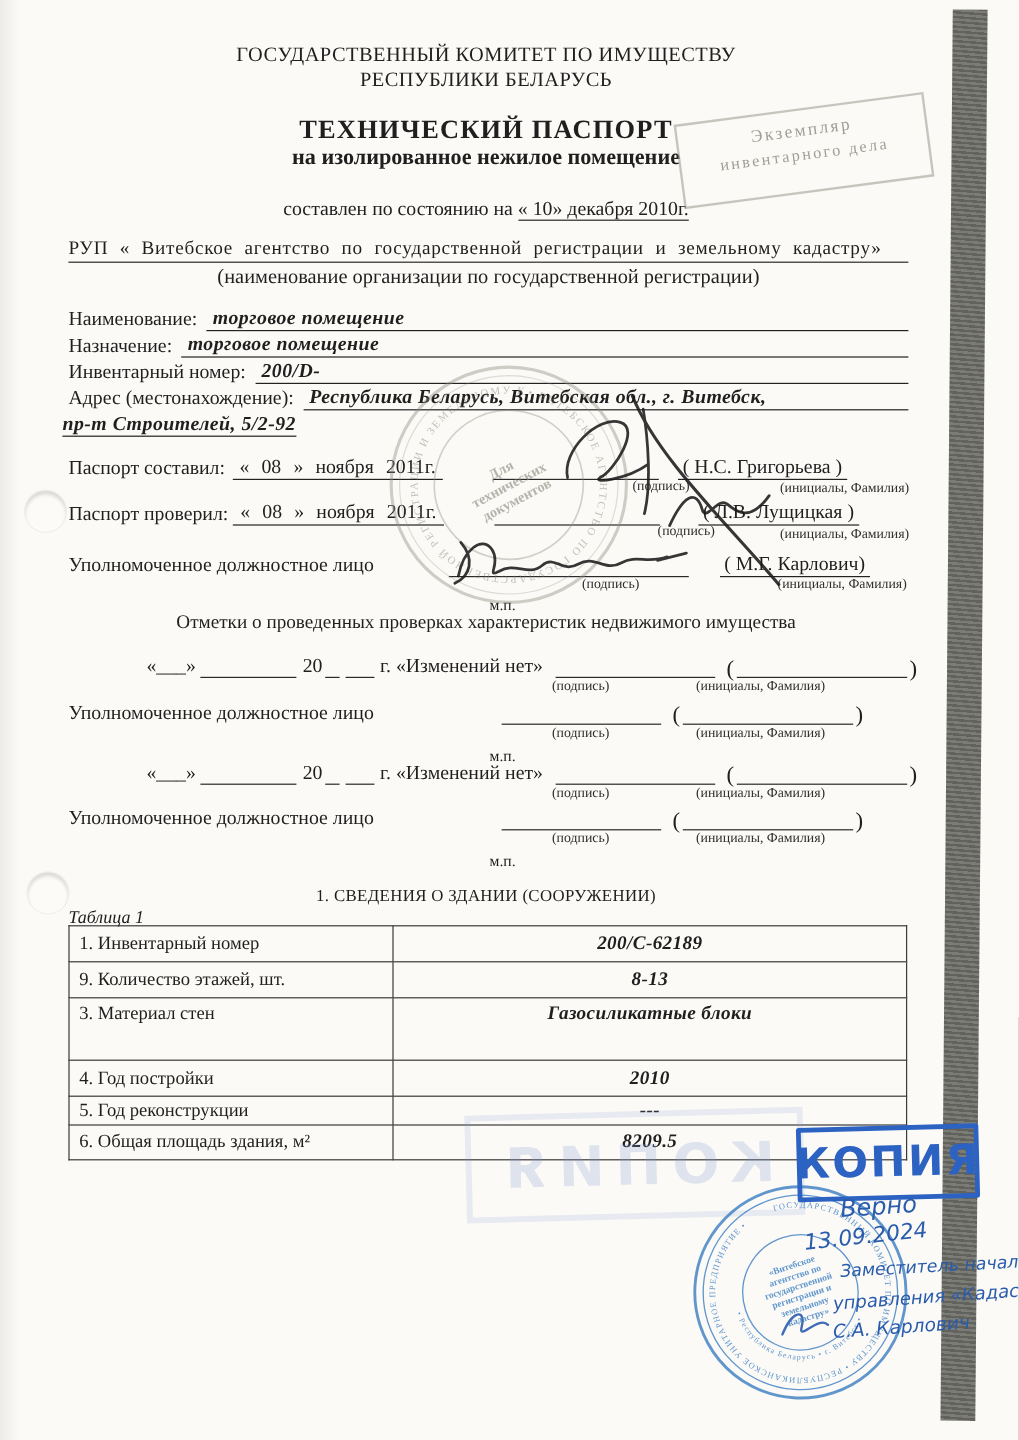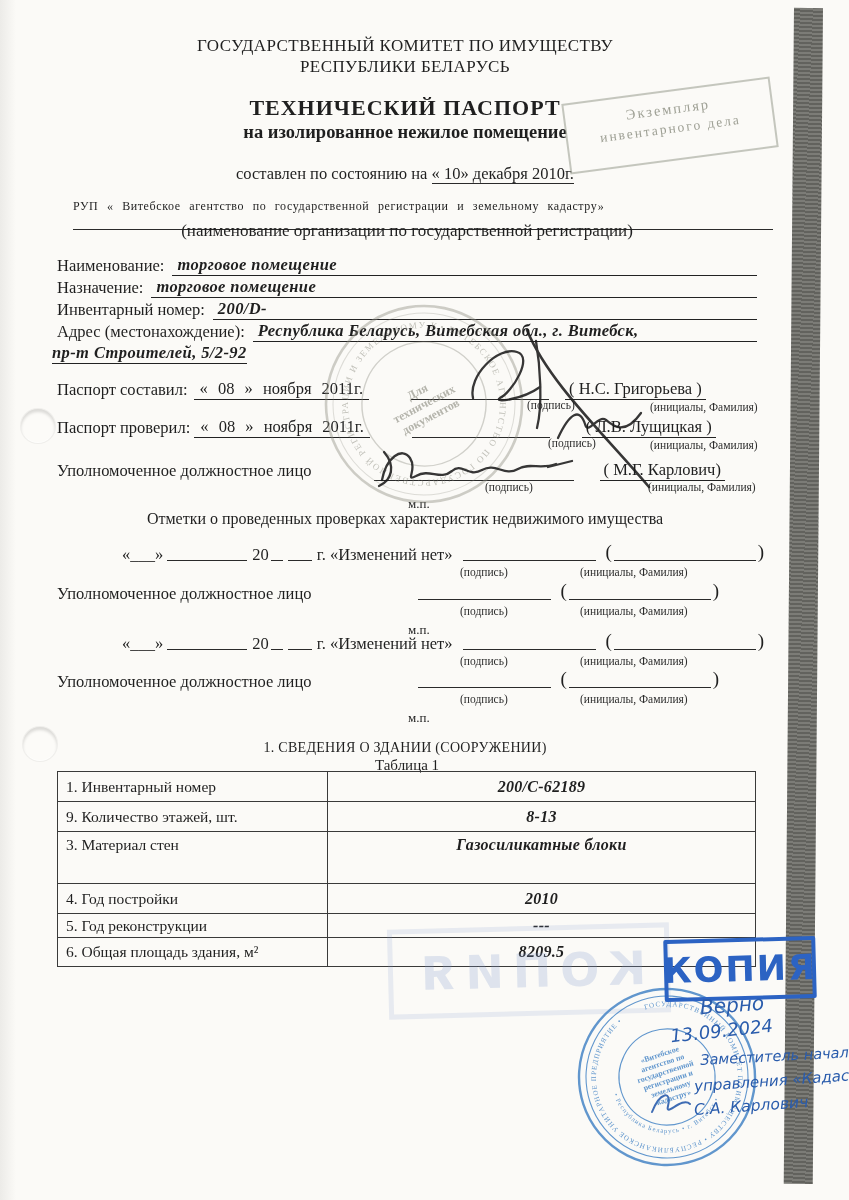--- a/index.html
+++ b/index.html
@@ -12,41 +12,41 @@
   .cx { left:0; width:810px; text-align:center; }
   .nw { white-space:nowrap; }
   .blank { display:inline-block; border-bottom:1.2px solid #2a2a2a; height:15px; }
   .ul { border-bottom:1.2px solid #2a2a2a; }
   .cap { font-size:11.5px; color:#2e2e2e; }
 
   .committee { font-size:17px; letter-spacing:.4px; }
   .doc-title { font-size:22px; font-weight:bold; letter-spacing:1px; }
   .doc-subtitle { font-size:18.5px; font-weight:bold; }
   .dateline { font-size:16.5px; }
-  .orgline { left:57px; width:700px; font-size:12px; letter-spacing:.6px; word-spacing:5px;
-             border-bottom:1.3px solid #2a2a2a; padding-bottom:15px; white-space:nowrap;margin-left:16px; }
+  .orgline { left:57px; width:700px; font-size:16px; letter-spacing:.6px; word-spacing:5px;
+             border-bottom:1.3px solid #2a2a2a; padding-bottom:1px; white-space:nowrap; }
   .orgcap { left:57px; width:700px; text-align:center; font-size:17px; }
 
   .fieldrow { left:57px; width:700px; display:flex; font-size:16.5px; align-items:flex-end; }
   .fieldrow .lbl { white-space:nowrap; padding-right:8px; }
   .fieldrow .val { flex:1; border-bottom:1.3px solid #222; font-weight:bold; font-style:italic;
                    padding-left:5px; white-space:nowrap; letter-spacing:.4px; }
   .val-solo { border-bottom:1.3px solid #222; font-weight:bold; font-style:italic;
               font-size:16.5px; letter-spacing:.4px; display:inline-block; }
 
   .sigrow { left:57px; width:730px; display:flex; align-items:flex-end; font-size:16.5px; }
   .sigrow .date { border-bottom:1.2px solid #222; white-space:nowrap; padding:0 6px; word-spacing:6px; }
   .sigrow .name { border-bottom:1.2px solid #222; white-space:nowrap; padding:0 4px; }
 
-  .chkrow { display:flex; font-size:16.5px; }
+  .chkrow { display:flex; align-items:flex-end; font-size:16.5px; }
   .paren { font-size:19px; line-height:14px; }
   .mp { font-size:13px; }
 
   .sec-title { font-size:14px; letter-spacing:.3px; }
-  .tbl-label { left:57px; width:700px; text-align:center; font-size:15px; }
+  .tbl-label { left:57px; width:700px; text-align:left; font-size:15px;font-style:italic; }
   table.t1 { position:absolute; left:57px; top:771px; width:699px; border-collapse:collapse; }
   table.t1 td { border:1.2px solid #3a3a3a; padding:1px 8px; font-size:15.5px; vertical-align:middle; }
   table.t1 td.v { text-align:center; font-weight:bold; font-style:italic; font-size:16px; letter-spacing:.3px; }
   table.t1 tr:nth-child(1) td { height:27px; }
   table.t1 tr:nth-child(2) td { height:27px; }
   table.t1 tr:nth-child(3) td { height:46px; vertical-align:top; padding-top:4px; }
   table.t1 tr:nth-child(4) td { height:27px; }
   table.t1 tr:nth-child(5) td { height:21px; }
   table.t1 tr:nth-child(6) td { height:26px; }
 

